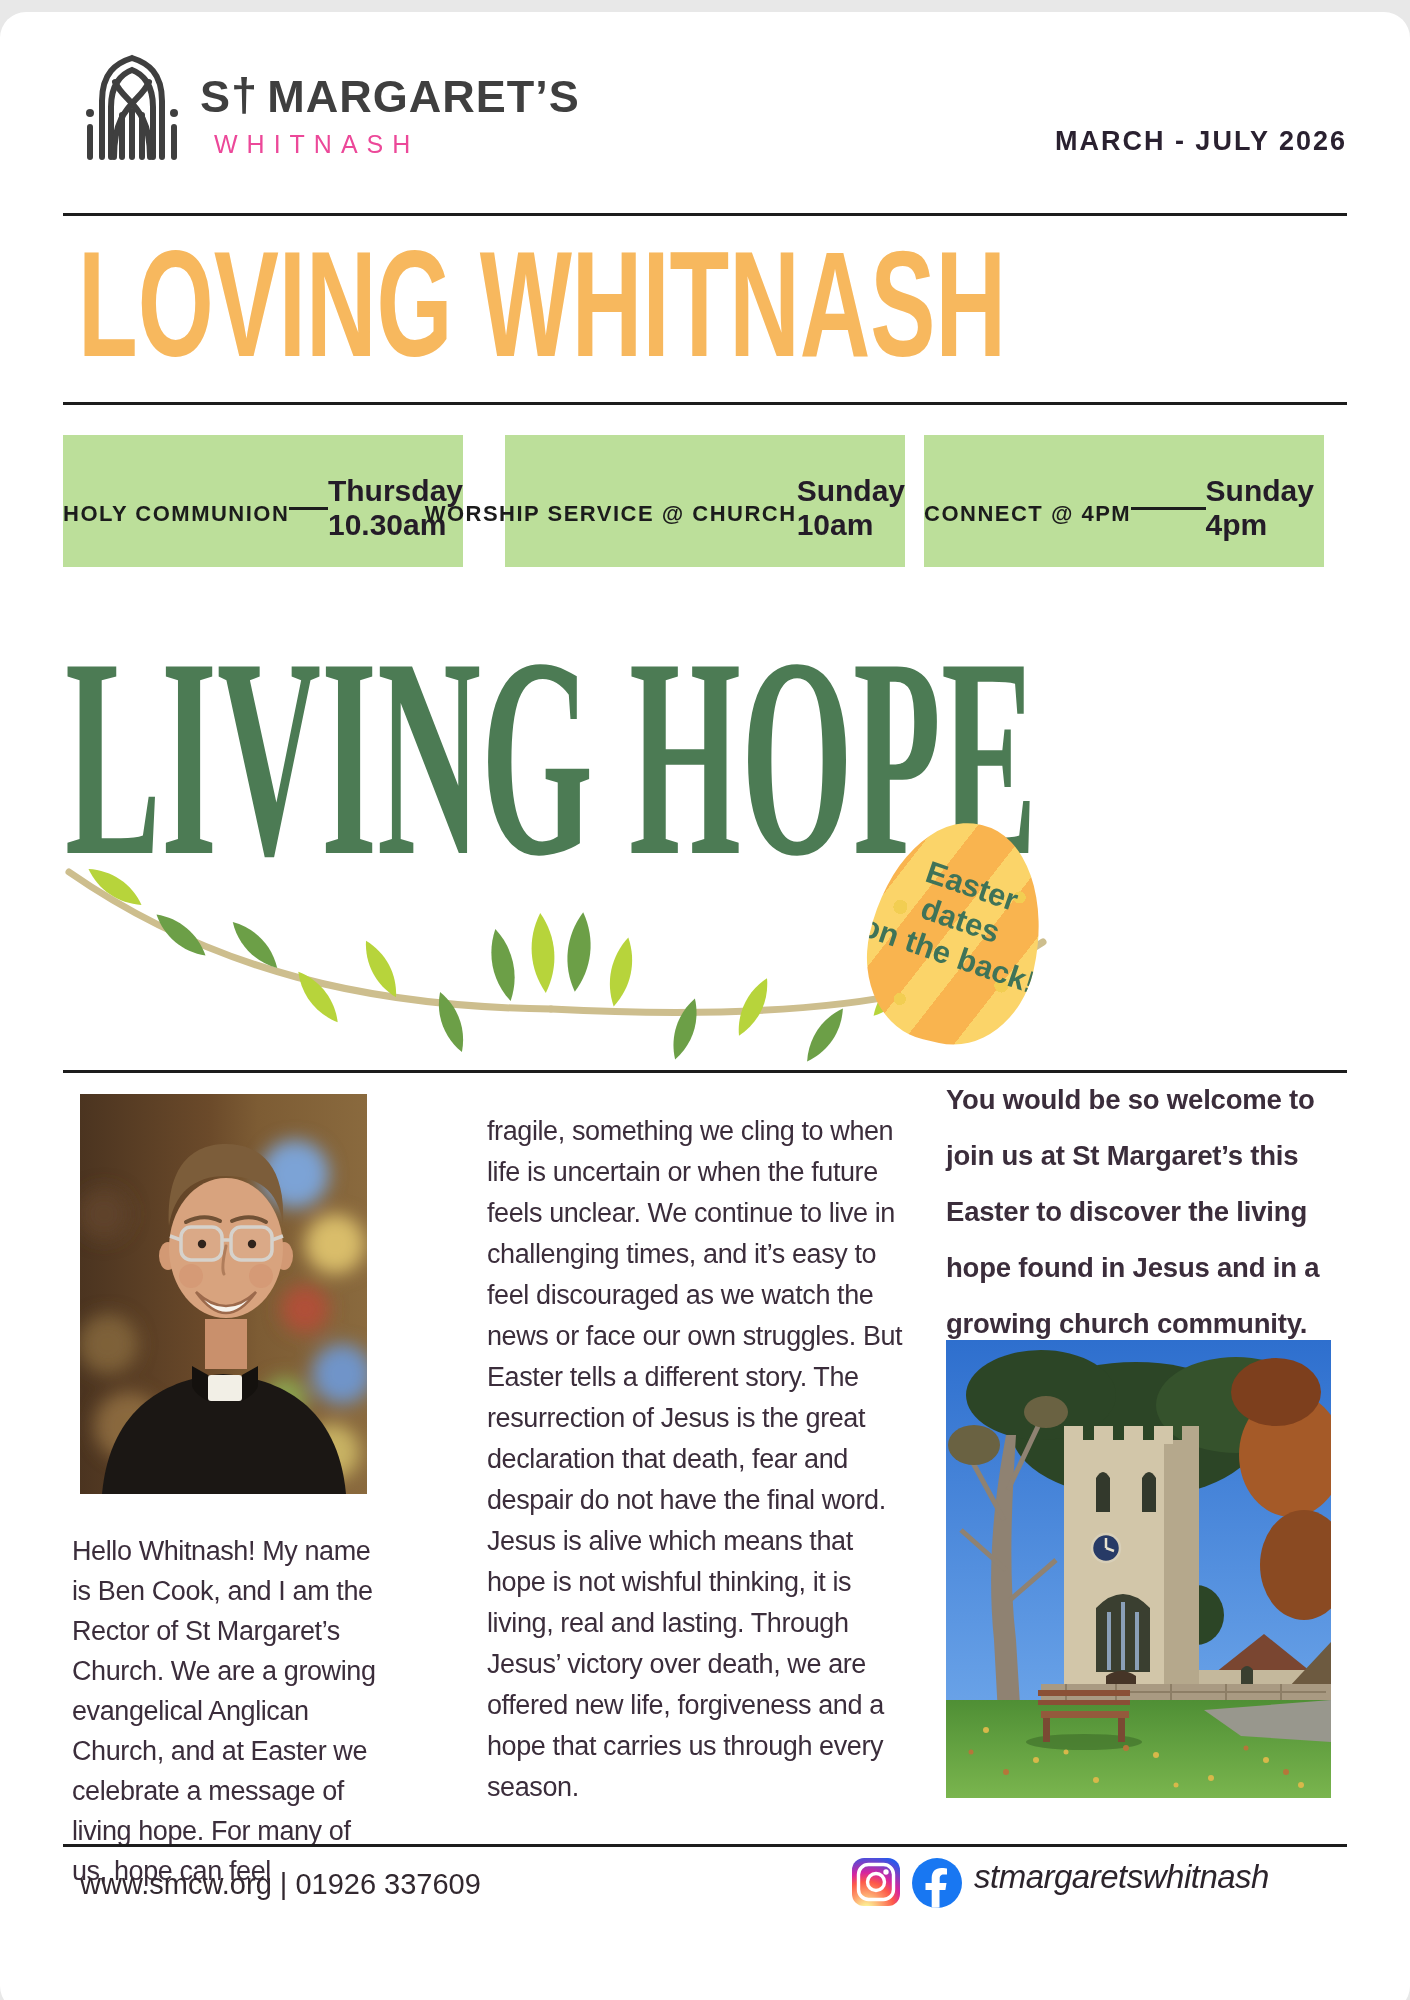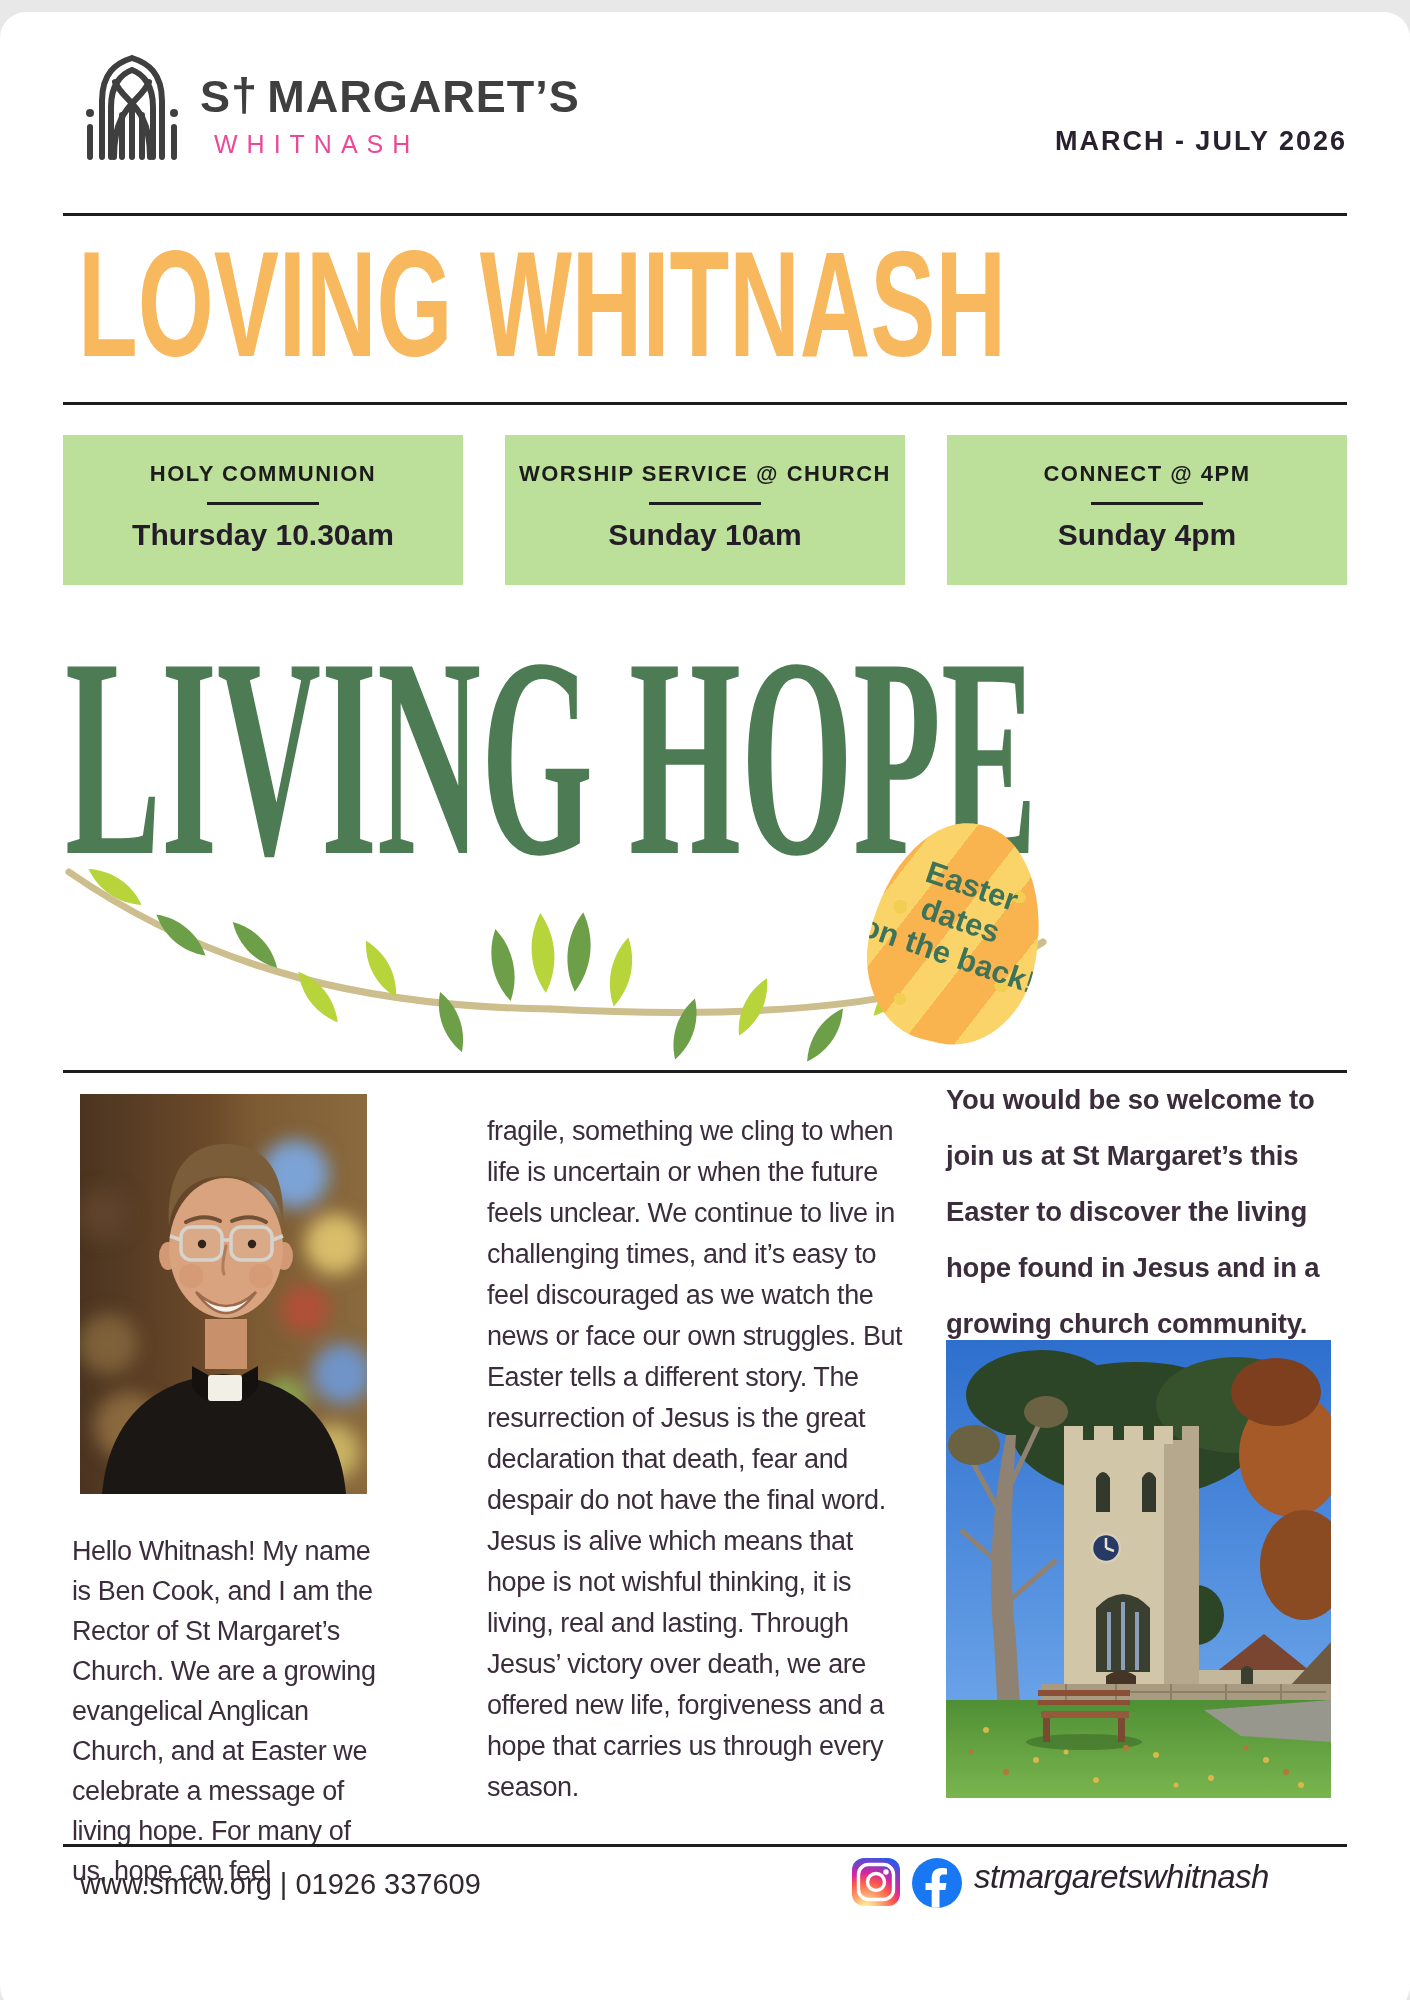--- a/index.html
+++ b/index.html
@@ -22,23 +22,23 @@
   .logo-name .cross{font-size:47px;position:relative;top:-1px;}
   .logo-name .part2{margin-left:9px;}
   .logo-sub{margin-top:7px;margin-left:14px;font-size:25px;letter-spacing:9px;color:#ec4899;font-weight:400;}
   .issue-dates{position:absolute;right:63px;top:114px;font-size:27px;font-weight:bold;letter-spacing:2px;color:var(--ink,#2a2130);}
 
   
   .masthead{position:absolute;left:78px;top:234px;width:932px;height:118px;}
   .masthead text{fill:var(--accent-orange,#F7B85E);font-family:"Liberation Sans",sans-serif;font-weight:700;}
 
   
-  .service-box{position:absolute;top:423px;width:400px;height:150px;background:var(--box-green,#BCDF9A);
-    display:flex;flex-direction:column;align-items:center;}
-  #sb1{left:63px;} #sb2{left:505px;} #sb3{left:947px;}
+  .service-box{position:absolute;top:423px;width:400px;height:132px;background:var(--box-green,#BCDF9A);
+    display:flex;flex-direction:row;align-items:center;justify-content:flex-end;}
+  #sb1{left:63px;} #sb2{left:505px;} #sb3{left:924px;}
   .sb-title{margin-top:26px;font-size:22px;font-weight:bold;letter-spacing:1.5px;color:#1c1c1c;white-space:nowrap;}
   .sb-line{margin-top:15px;width:112px;height:3px;background:#1d1d1d;}
   .sb-time{margin-top:13px;font-size:30px;font-weight:bold;color:#241c28;}
 
   
   .feature-title-svg{position:absolute;left:63px;top:643px;width:980px;height:205px;}
   .feature-title-svg text{fill:var(--heading-green,#4C7B54);font-family:"Liberation Serif","DejaVu Serif",serif;font-weight:700;}
 
   
   .vine-svg{position:absolute;left:63px;top:845px;width:985px;height:210px;}

